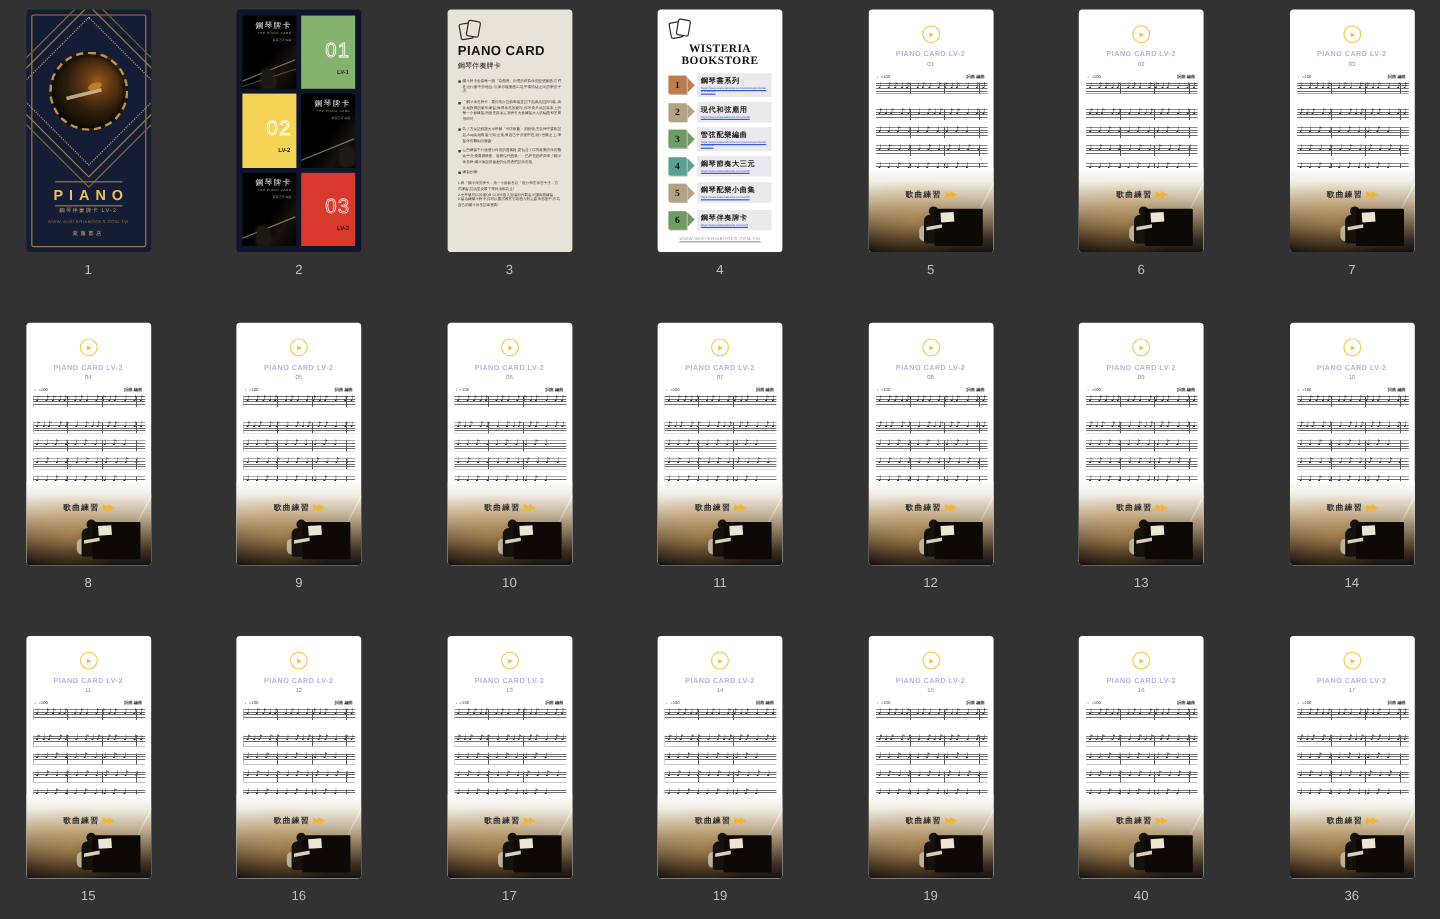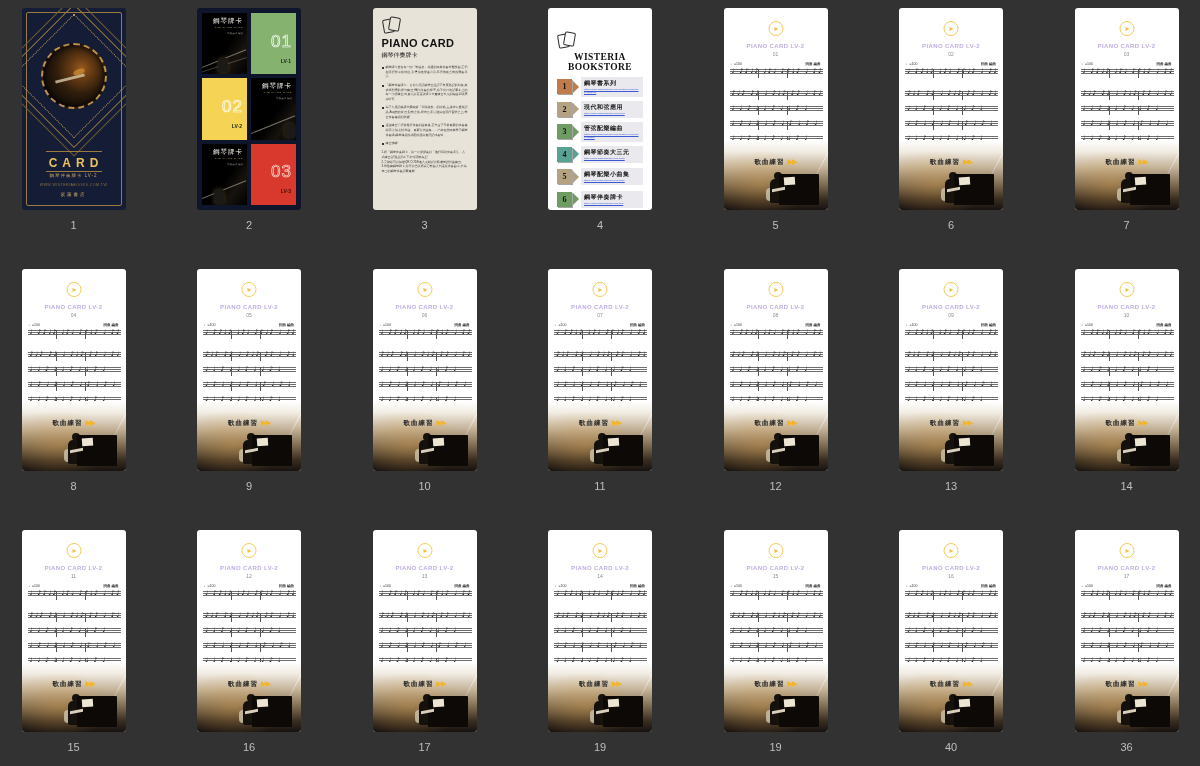--- a/index.html
+++ b/index.html
@@ -50,21 +50,21 @@
   .bookstore .cards-icon i:last-child{background:#fff}
   .info .t1{font-size:11px;font-weight:800;color:#111;letter-spacing:.3px}
   .info .t2{font-size:6px;color:#222;margin:2px 0 5px 0}
   .info .para{display:flex;gap:2px;margin-bottom:4px}
   .info .b{flex:none;width:2px;height:2px;background:#333;margin-top:2px}
   .info .px{font-size:3px;line-height:1.55;color:#3a3a3a;text-align:justify}
   .info .steps{margin-top:3px}
   .info .stepline{font-size:3px;line-height:1.6;color:#3a3a3a}
 
   
-  .bookstore{background:#fff;padding:24px 9px 0 9px;box-sizing:border-box}
+  .bookstore{background:#fff;padding:8px 9px 0 9px;box-sizing:border-box}
   .bookstore .t1{font-family:"Liberation Serif",serif;font-size:9.5px;font-weight:bold;color:#111;letter-spacing:.4px;text-align:center;margin:1px 0 5px 0}
   .shoprow{display:flex;align-items:center;margin-bottom:3.5px;height:19px}
   .shopnum{flex:none;width:15px;height:15px;display:flex;align-items:center;justify-content:center;font-family:"Liberation Serif",serif;font-size:8px;font-weight:bold;color:#101010;box-shadow:1px 1px 0 rgba(0,0,0,.35)}
   .shoparrow{flex:none;width:0;height:0;border-top:6px solid transparent;border-bottom:6px solid transparent;border-left-width:6px;border-left-style:solid;margin-left:1px}
   .shoppanel{flex:1;background:#e9e9ee;margin-left:2px;padding:2px 3px;min-height:13px}
   .shoptitle{font-size:6px;font-weight:bold;color:#1c1c1c;letter-spacing:.5px}
   .shoplink{font-size:2.5px;color:#3b5bd6;text-decoration:underline;line-height:1.4;word-break:break-all}
   .shopfooter{margin-top:4px;text-align:center;font-size:3.5px;color:#8a93a6;text-decoration:underline;letter-spacing:.5px}
 
   
@@ -101,21 +101,21 @@
     <div class="thumb cover">
       <div class="frame"></div>
       <div class="dia dia3"></div>
       <div class="dia"></div>
       <div class="dia dia2"></div>
       <div class="circle">
         <i class="keys"></i>
         <i class="hand"></i>
       </div>
       <div class="rule" style="top:143px"></div>
-      <div class="title">CARD</div>
+      <div class="title">PIANO</div>
       <div class="rule" style="top:163px"></div>
       <div class="sub">鋼琴伴奏牌卡 LV-2</div>
       <div class="url">WWW.WISTERIABOOKS.COM.TW</div>
       <div class="brand">紫藤書店</div>
     </div>
     <div class="pagelabel">1</div>
   </div>
 
   <div class="cell">
     <div class="thumb levels">

